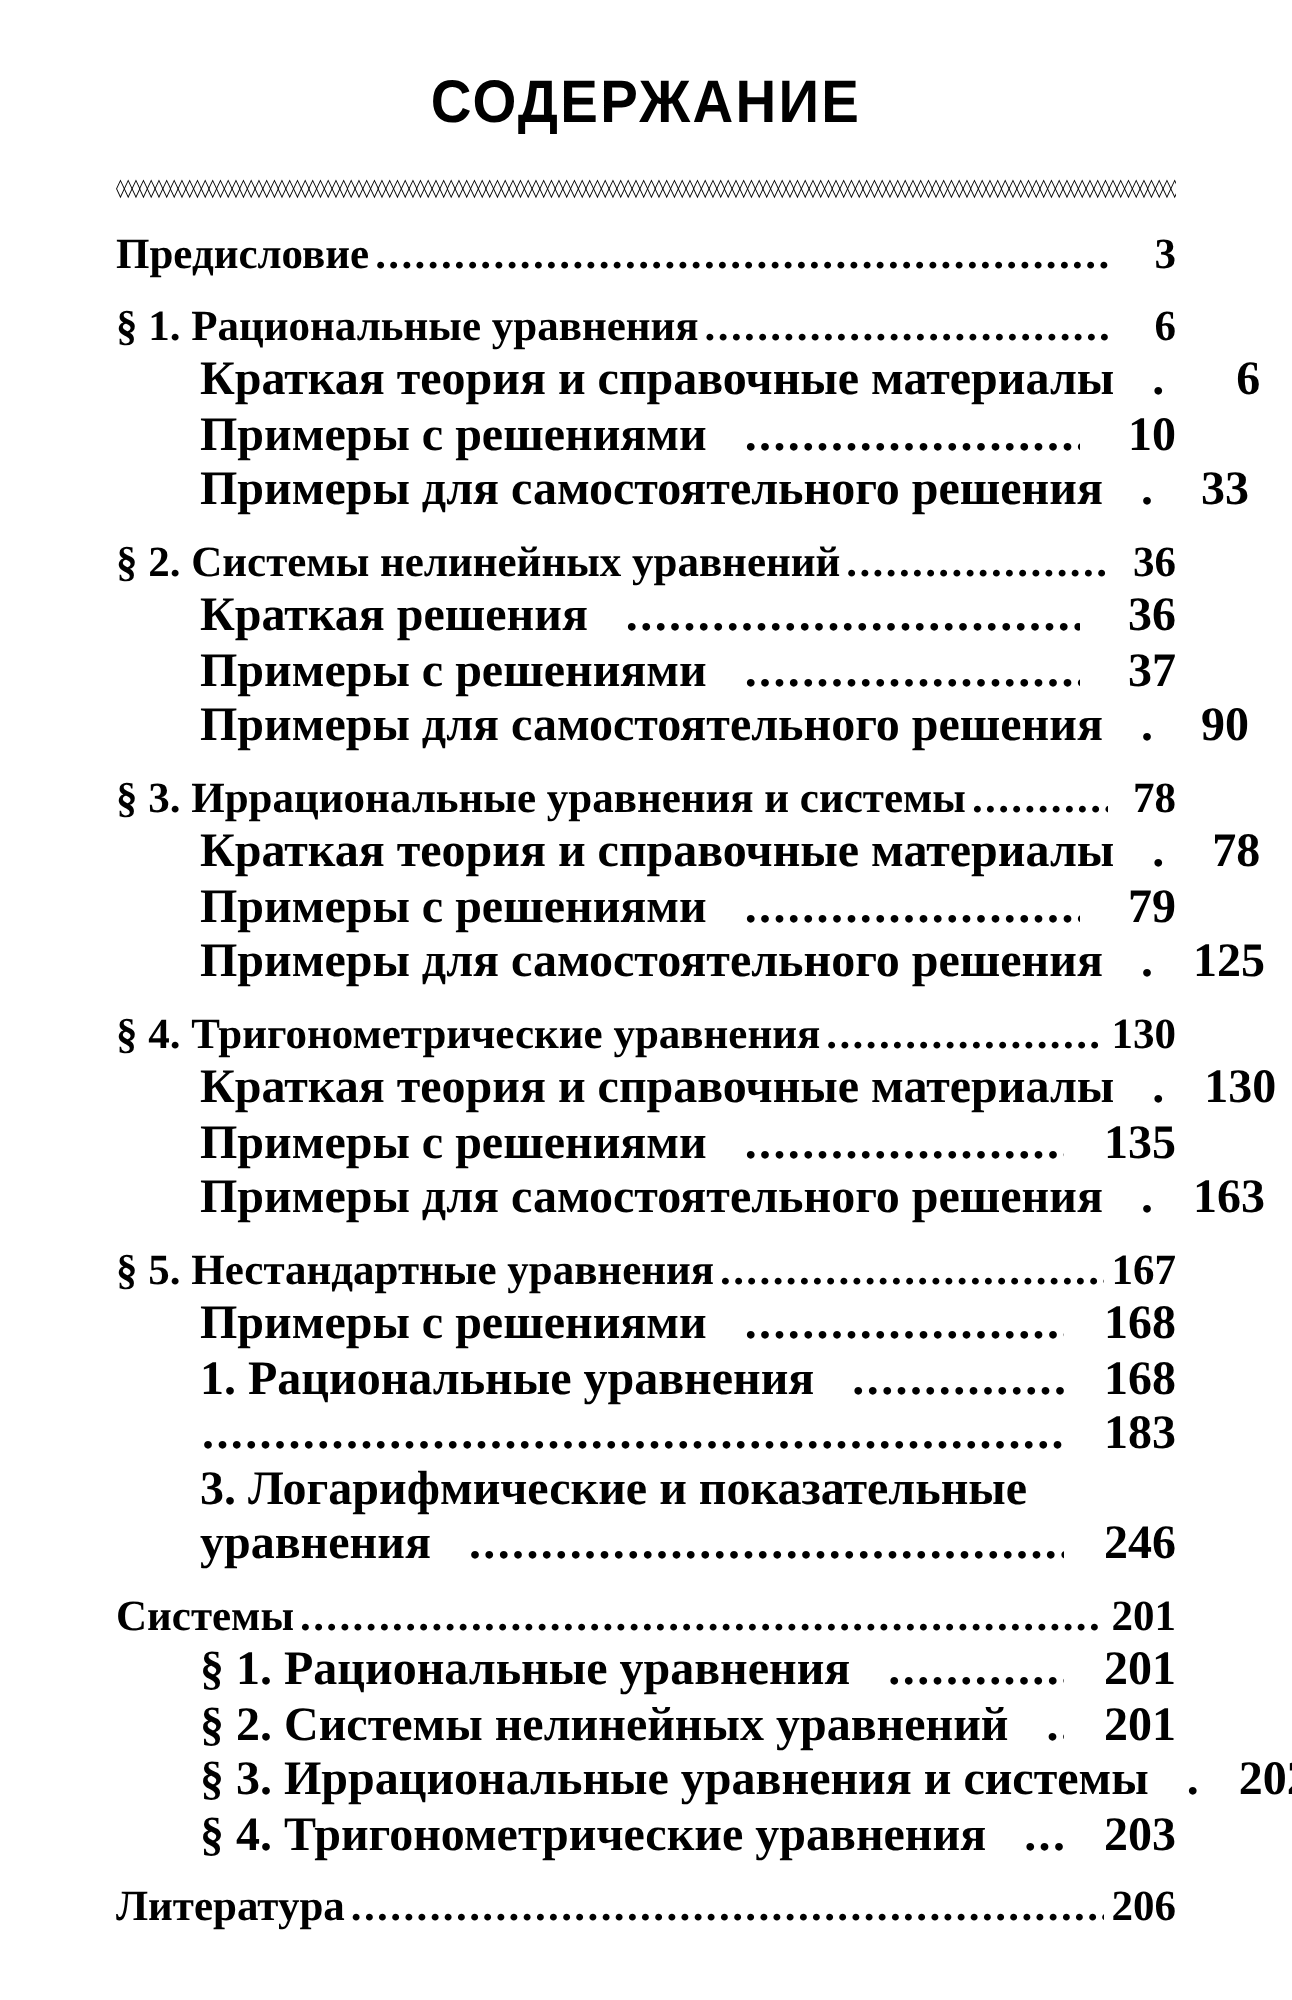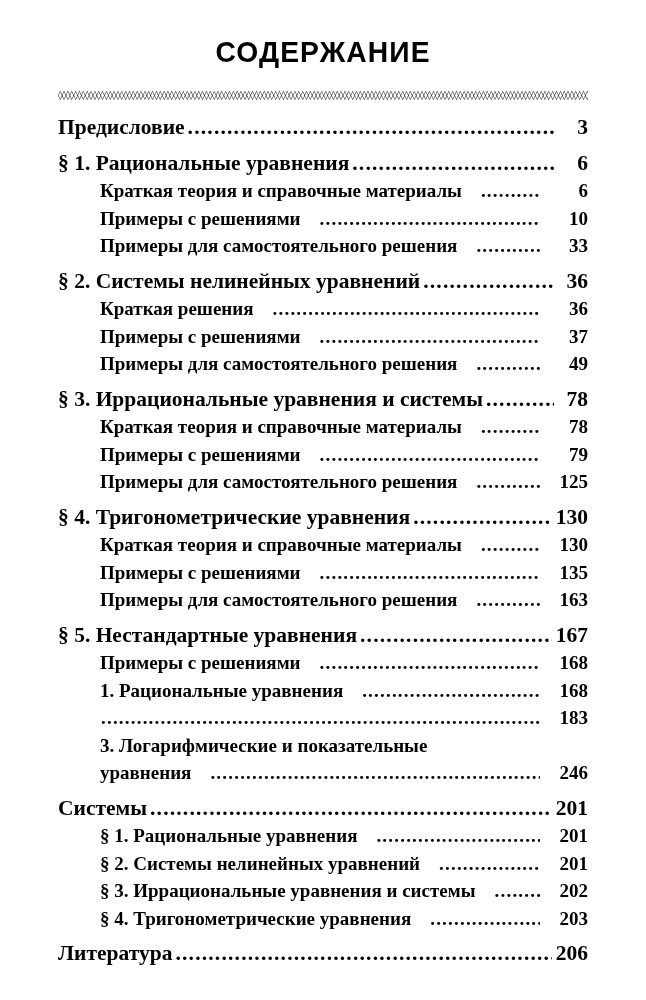--- a/index.html
+++ b/index.html
@@ -104,21 +104,21 @@
   
   .level-0 {
     font-size: 21.5px;
     line-height: 27.5px;
     padding-left: 0;
   }
   .level-0 .toc-page { min-width: 30px; }
 
   
   .level-1 {
-    font-size: 19px;
+    font-size: 24px;
     line-height: 27.5px;
     padding-left: 42px;
     gap: 16px;
   }
   .level-1 .toc-page { min-width: 28px; }
 
   
   .gap-before { margin-top: 8px; }
   .toc-row.wrap-first { white-space: nowrap; }
 </style>
@@ -170,21 +170,21 @@
         <span class="toc-page">36</span>
       </div>
       <div class="toc-row level-1">
         <span class="toc-label">Примеры с решениями</span>
         <span class="toc-leader">..............................................................................................................................</span>
         <span class="toc-page">37</span>
       </div>
       <div class="toc-row level-1">
         <span class="toc-label">Примеры для самостоятельного решения</span>
         <span class="toc-leader">..............................................................................................................................</span>
-        <span class="toc-page">49</span>
+        <span class="toc-page">90</span>
       </div>
       <div class="toc-row level-0 gap-before">
         <span class="toc-label">§ 3. Иррациональные уравнения и системы</span>
         <span class="toc-leader">..............................................................................................................................</span>
         <span class="toc-page">78</span>
       </div>
       <div class="toc-row level-1">
         <span class="toc-label">Краткая теория и справочные материалы</span>
         <span class="toc-leader">..............................................................................................................................</span>
         <span class="toc-page">78</span>

